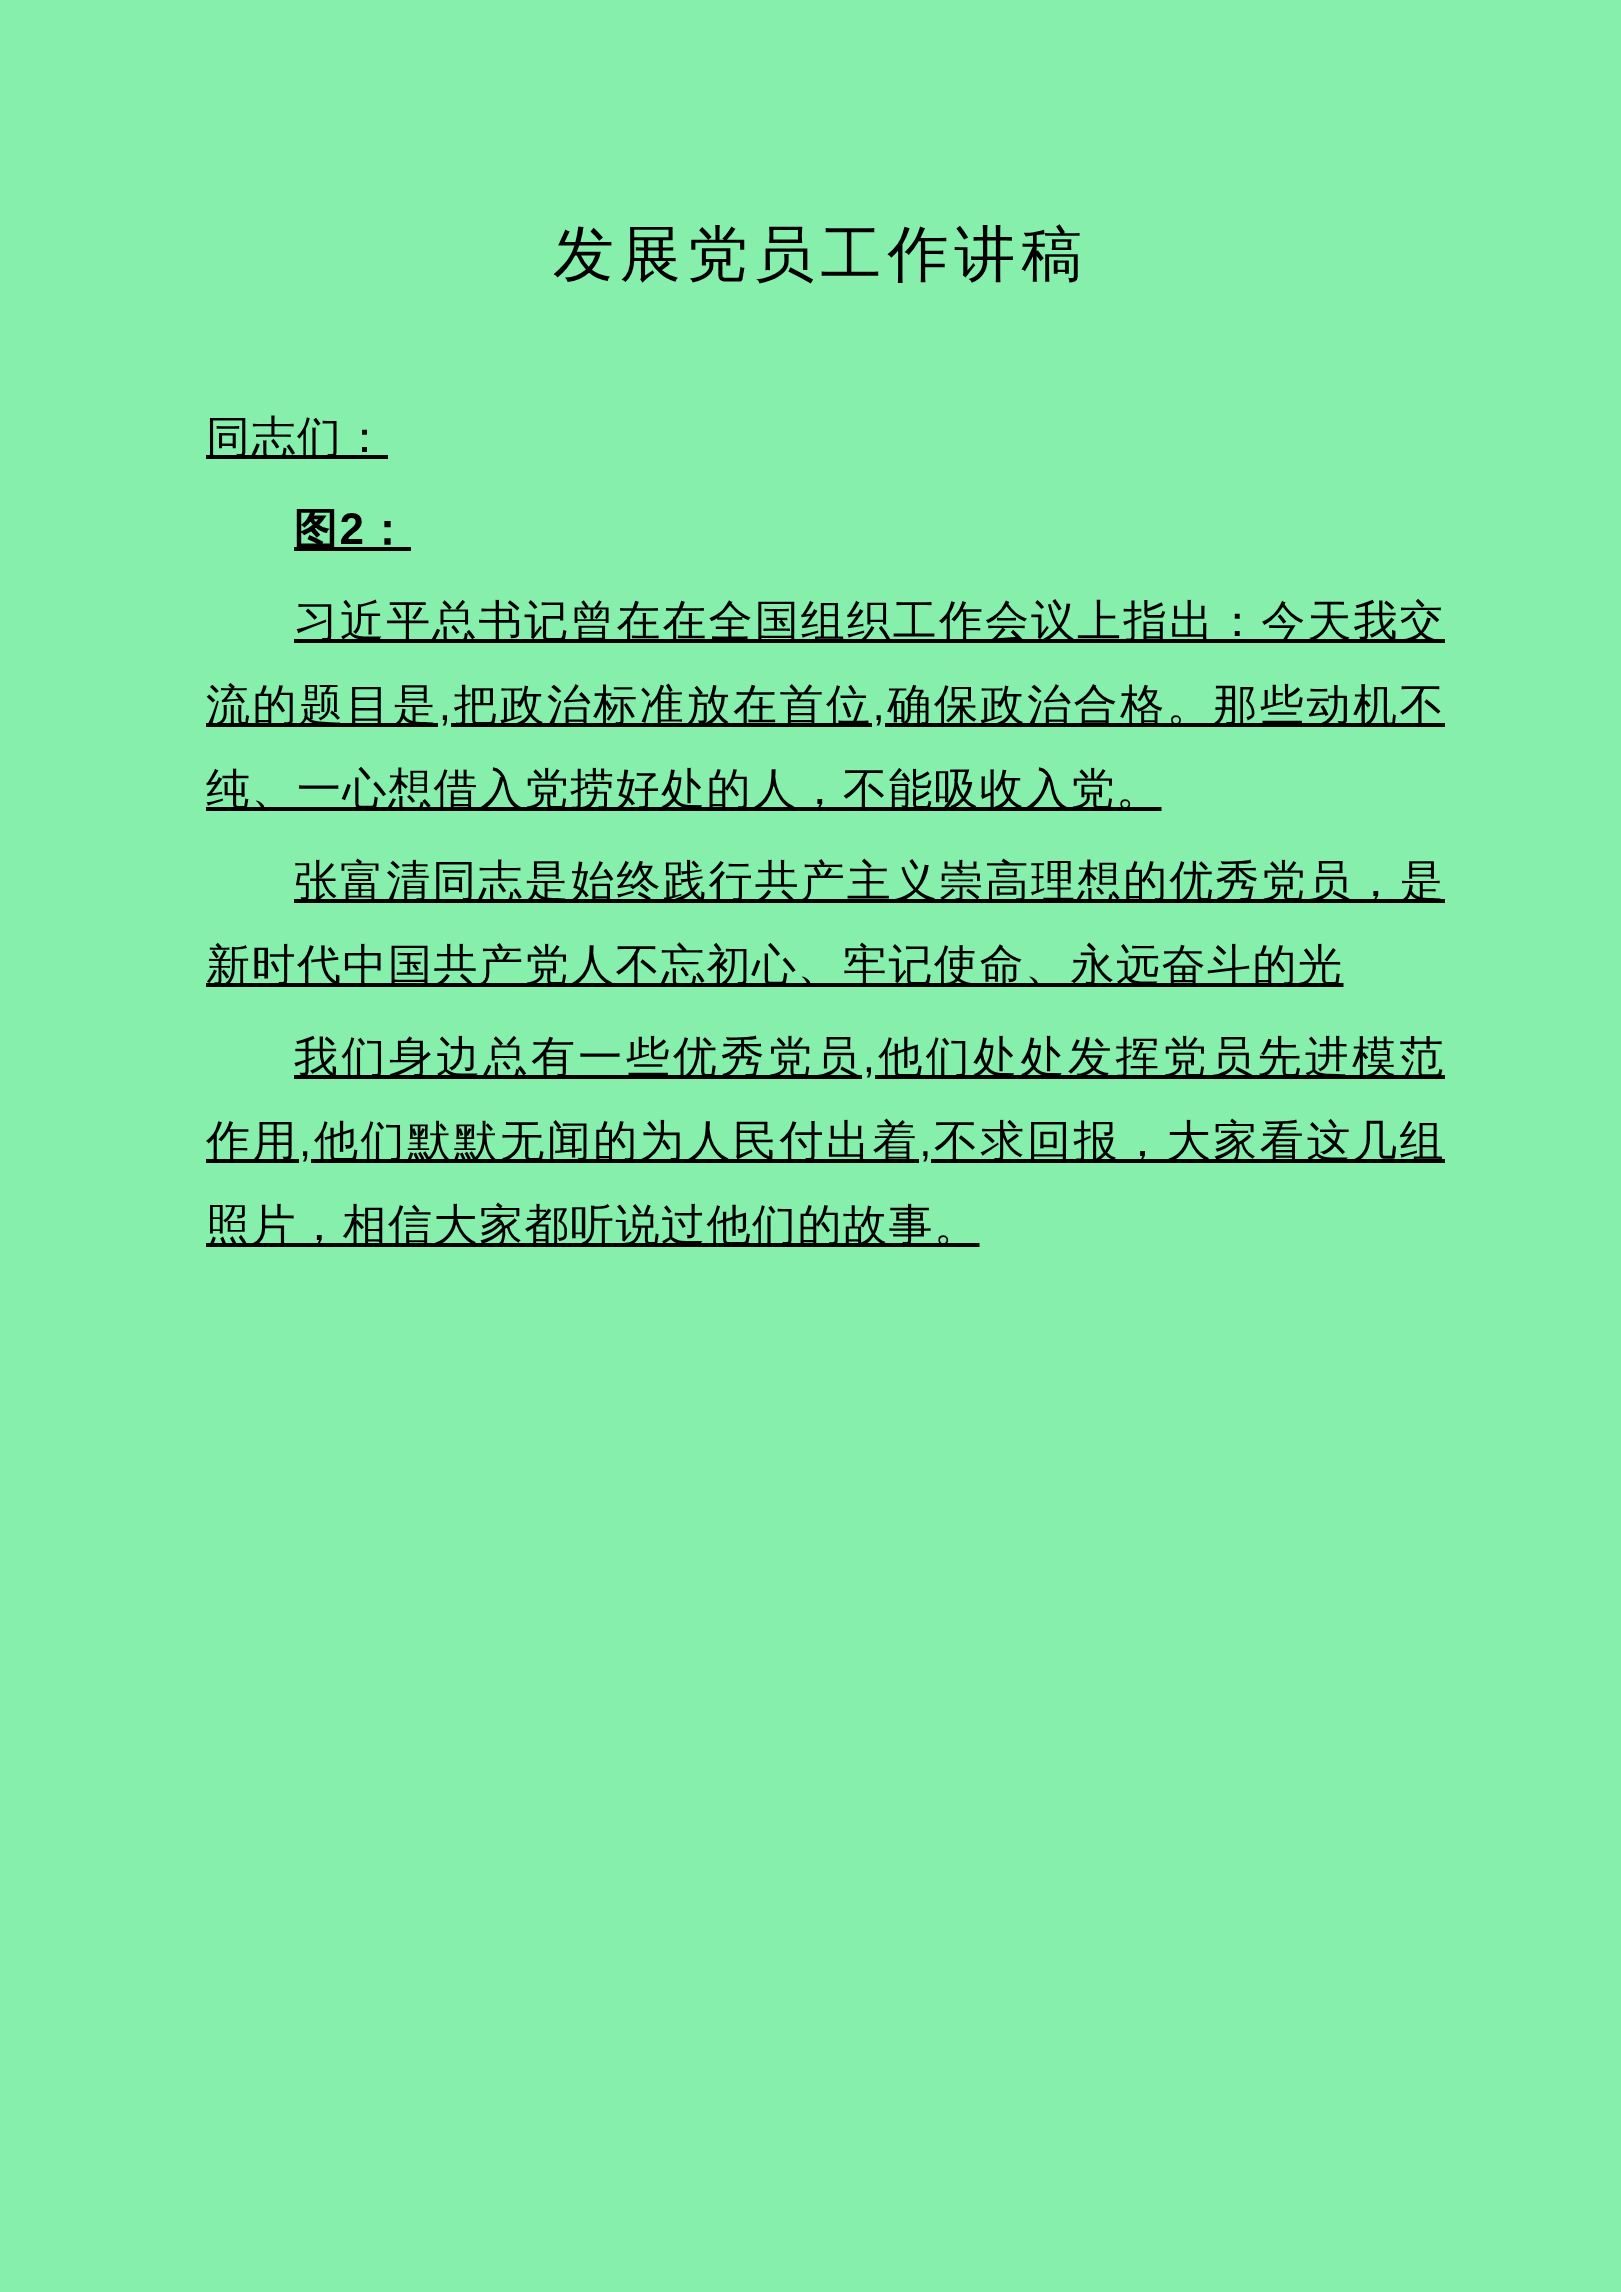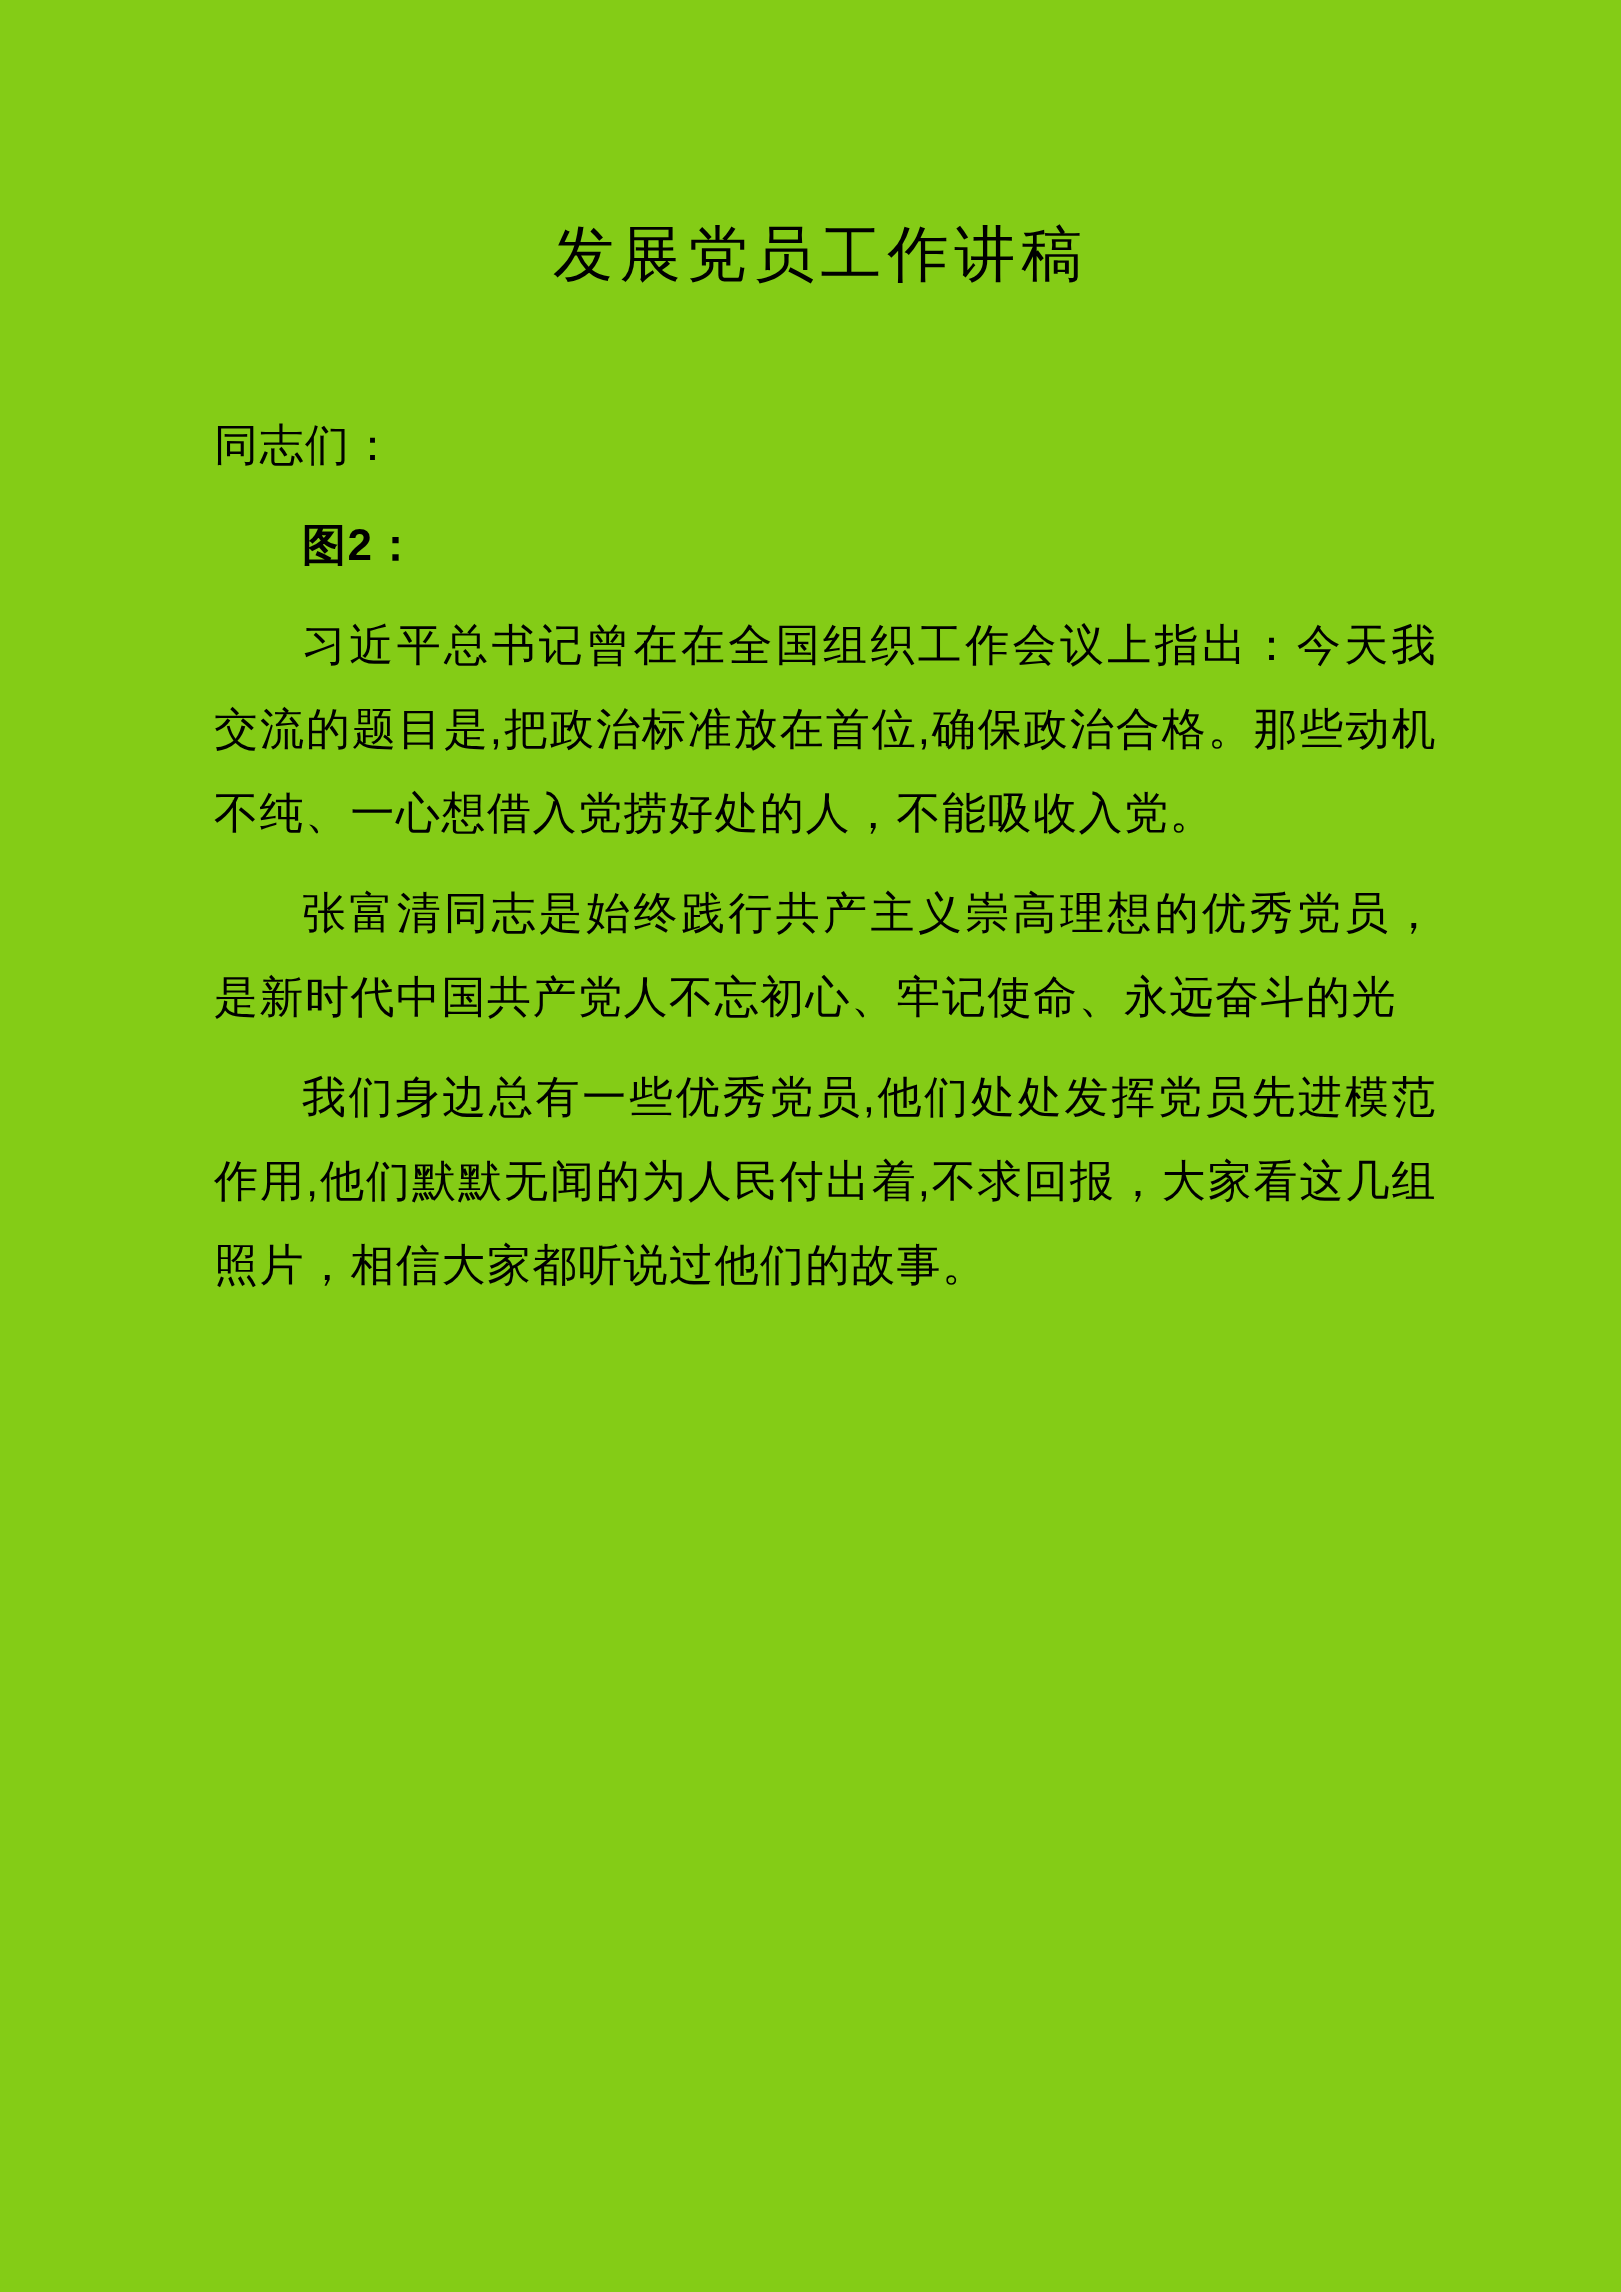--- a/index.html
+++ b/index.html
@@ -4,21 +4,21 @@
 <style>
   html, body {
     margin: 0;
     padding: 0;
     background: #ffffff;
   }
   .page {
     position: relative;
     width: 1621px;
     height: 2293px;
-    background: #84cc16;
+    background: #86efac;
     color: #000000;
     font-family: "Liberation Sans", sans-serif;
     overflow: hidden;
   }
   .title {
     position: absolute;
     top: 218px;
     left: 196px;
     width: 1249px;
     margin: 0;
@@ -35,22 +35,23 @@
     left: 198px;
     width: 1255px;
     font-size: 44px;
     line-height: 84px;
     letter-spacing: 1.5px;
     text-align: justify;
     text-justify: inter-ideograph;
     word-break: break-all;
   }
   .doc-body p {
-    margin: 16px;
+    margin: 8px;
     padding: 0;
+    text-decoration: underline;
   }
   .para {
     text-indent: 2em;
   }
   .salutation {
     text-indent: 0;
   }
   .figure-label {
     text-indent: 2em;
     font-weight: bold;

